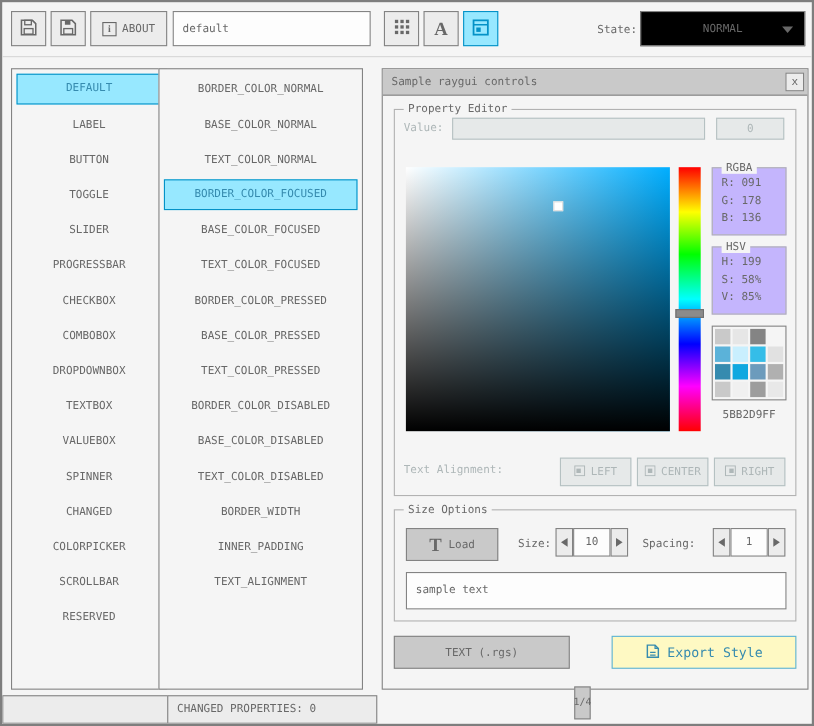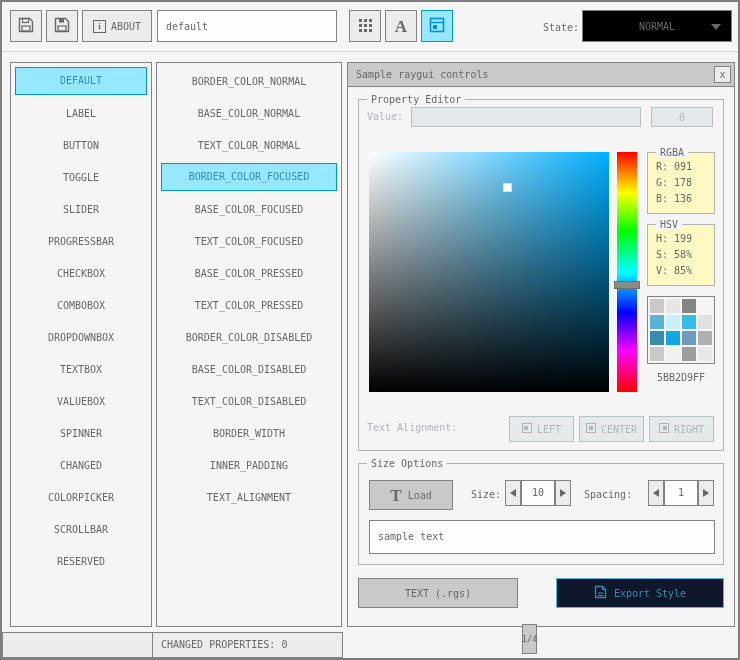--- a/index.html
+++ b/index.html
@@ -37,58 +37,58 @@
   .dropdown {
     position:absolute; left:580px; top:8px; width:150px; height:32px;
     background:#000000; border:1px solid #838383;
     display:flex; align-items:center; justify-content:center; cursor:pointer;
   }
   .arrow-down { position:absolute; right:10px; top:13px; width:0; height:0;
     border-left:5px solid transparent; border-right:5px solid transparent; border-top:6px solid #686868; }
   
   .panel { position:absolute; top:60px; height:565px; background:#f5f5f5; border:1px solid #838383; overflow:hidden; }
   .panel.controls { left:8px; width:142px; }
-  .panel.props { left:154px; width:186px; }
+  .panel.props { left:142px; width:186px; }
   .list-item {
     height:28px; line-height:28px; margin:4px 4px 0 4px; text-align:center;
     color:#686868; cursor:pointer; border:1px solid transparent;
   }
   .list-item.selected { background:#97e8ff; border:1px solid #0492c7; color:#368baf; line-height:26px; }
   
   .sample-window { position:absolute; left:345px; top:60px; width:388px; height:565px; background:#f5f5f5; border:1px solid #838383; }
   .titlebar { position:absolute; left:0; top:0; width:100%; height:24px; background:#c9c9c9; border-bottom:1px solid #838383; line-height:23px; padding-left:8px; }
   .closebtn { position:absolute; right:3px; top:3px; width:17px; height:17px; background:#ececec; border:1px solid #838383;
     font-family:inherit; font-size:10px; color:#686868; line-height:14px; text-align:center; cursor:pointer; padding:0; }
   .groupbox { position:absolute; border:1px solid #b2b2b2; }
   .group-label { position:absolute; top:-6px; left:8px; background:#f5f5f5; padding:0 4px; color:#686868; }
   .dis-label { color:#aeb7b8; }
   .dis-input { background:#e6e9e9; border:1px solid #b5c1c2; }
   .dis-btn { background:#e6e9e9; border:1px solid #b5c1c2; color:#aeb7b8; display:flex; align-items:center; justify-content:center; gap:5px; font-family:inherit; font-size:10px; cursor:pointer; }
   .picker { position:absolute; left:10px; top:52px; width:240px; height:240px; }
   .picker-cursor { position:absolute; width:9px; height:9px; background:#ffffff; border:1px solid #dddddd; }
   .huebar { position:absolute; left:258px; top:52px; width:20px; height:240px;
     background:linear-gradient(to bottom,#ff0000 0%,#ffff00 17%,#00ff00 33%,#00ffff 50%,#0000ff 67%,#ff00ff 83%,#ff0000 100%); }
   .hue-handle { position:absolute; left:-3px; width:26px; height:8px; background:#8b8b8b; border:1px solid #6f6f6f; }
-  .minibox { position:absolute; left:288px; width:68px; border:1px solid #b2b2b2; padding:6px 0 2px 8px; background:#fef9c3; }
+  .minibox { position:absolute; left:288px; width:68px; border:1px solid #b2b2b2; padding:6px 0 2px 8px; background:#c4b5fd; }
   .mini-line { line-height:16px; }
   .swatch-grid { position:absolute; left:288px; top:196px; width:68px; height:68px; border:1px solid #838383;
     display:grid; grid-template-columns:repeat(4,1fr); grid-template-rows:repeat(4,1fr); gap:2px; padding:2px; background:#f5f5f5; }
   .swatch { width:100%; height:100%; cursor:pointer; }
   .hex-label { position:absolute; left:288px; top:272px; width:68px; text-align:center; color:#686868; }
   .align-row-label { position:absolute; left:8px; top:322px; }
   .align-btn { position:absolute; top:316px; width:65px; height:26px; }
   .gbtn { background:#c9c9c9; border:1px solid #838383; color:#686868; font-family:inherit; font-size:10px;
     display:flex; align-items:center; justify-content:center; gap:6px; cursor:pointer; }
   .spin-btn { position:absolute; width:16px; height:26px; background:#ececec; border:1px solid #838383; display:flex; align-items:center; justify-content:center; cursor:pointer; padding:0; }
   .tri-left { width:0; height:0; border-top:4px solid transparent; border-bottom:4px solid transparent; border-right:6px solid #686868; }
   .tri-right { width:0; height:0; border-top:4px solid transparent; border-bottom:4px solid transparent; border-left:6px solid #686868; }
   .spin-val { position:absolute; width:34px; height:26px; background:#fdfdfd; border:1px solid #838383; text-align:center; line-height:24px; }
   .sample-textbox { position:absolute; left:10px; top:56px; width:346px; height:34px; background:#fdfdfd; border:1px solid #838383; line-height:32px; padding-left:8px; }
-  .export-btn { position:absolute; left:208px; top:515px; width:168px; height:30px; background:#0f172a; border:1px solid #5bb2d9; color:#368baf;
-    display:flex; align-items:center; justify-content:center; gap:7px; font-family:inherit; font-size:10px; cursor:pointer; }
+  .export-btn { position:absolute; left:208px; top:515px; width:168px; height:30px; background:#fef9c3; border:1px solid #5bb2d9; color:#368baf;
+    display:flex; align-items:center; justify-content:center; gap:7px; font-family:inherit; font-size:12px; cursor:pointer; }
   .inline-label { position:absolute; line-height:30px; }
   
   .statusbar { position:absolute; left:0; bottom:0; width:100%; height:26px; display:flex; }
   .status-cell { background:#ececec; border:1px solid #838383; line-height:24px; padding-left:8px; margin-left:-1px; }
   .status-cell.c1 { width:151px; margin-left:0; }
   .status-cell.c2 { width:191px; }
   .status-cell.c3 { flex:1; }
 </style>
 </head>
 <body>
@@ -174,20 +174,21 @@
       <div class="list-item">RESERVED</div>
     </div>
 
   <div class="panel props">
       <div class="list-item">BORDER_COLOR_NORMAL</div>
       <div class="list-item">BASE_COLOR_NORMAL</div>
       <div class="list-item">TEXT_COLOR_NORMAL</div>
       <div class="list-item selected">BORDER_COLOR_FOCUSED</div>
       <div class="list-item">BASE_COLOR_FOCUSED</div>
       <div class="list-item">TEXT_COLOR_FOCUSED</div>
+      <div class="list-item">BORDER_COLOR_PRESSED</div>
       <div class="list-item">BASE_COLOR_PRESSED</div>
       <div class="list-item">TEXT_COLOR_PRESSED</div>
       <div class="list-item">BORDER_COLOR_DISABLED</div>
       <div class="list-item">BASE_COLOR_DISABLED</div>
       <div class="list-item">TEXT_COLOR_DISABLED</div>
       <div class="list-item">BORDER_WIDTH</div>
       <div class="list-item">INNER_PADDING</div>
       <div class="list-item">TEXT_ALIGNMENT</div>
     </div>
 

